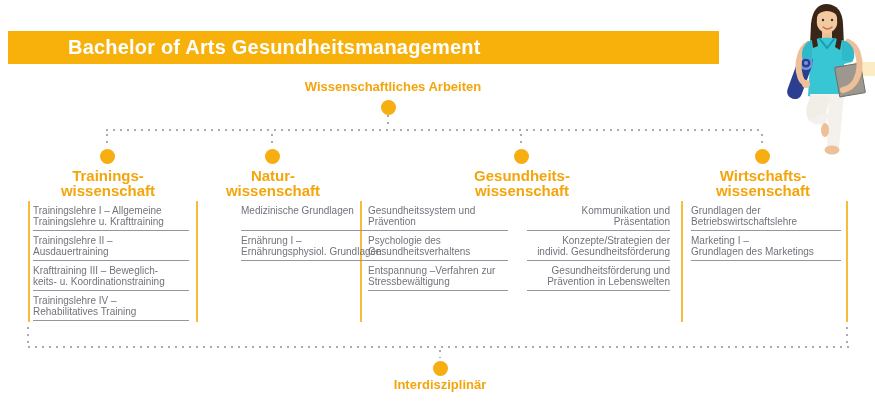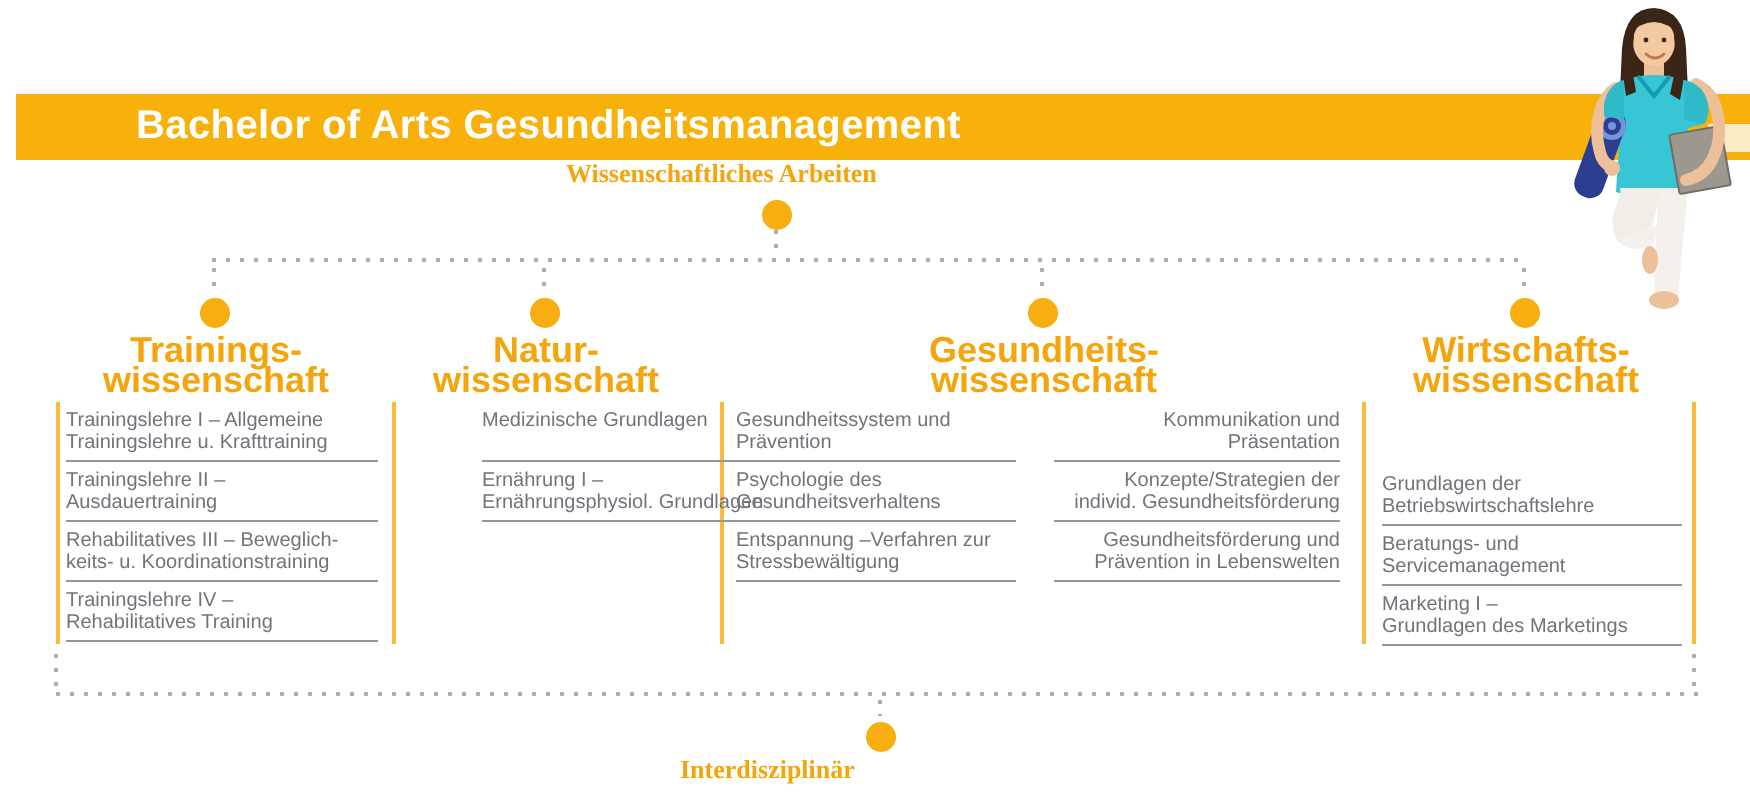--- a/index.html
+++ b/index.html
@@ -10,45 +10,45 @@
     --text-gray:#72737b;
     --underline-gray:#95959d;
     --dots-gray:#ababab;
   }
   html,body{margin:0;padding:0;background:#fff;}
   .canvas{
     position:relative;width:875px;height:402px;background:#fff;overflow:hidden;
     font-family:"Liberation Sans","DejaVu Sans",sans-serif;
   }
   .banner{
-    position:absolute;left:8px;top:31px;width:867px;height:33px;
-    background:var(--banner-yellow);z-index:1;margin-top:16px;
+    position:absolute;left:8px;top:31px;width:711px;height:33px;
+    background:var(--banner-yellow);z-index:1;
   }
   .banner-title{
     position:absolute;left:60px;top:0;height:33px;line-height:33px;
     color:#fff;font-size:20px;font-weight:bold;letter-spacing:0.2px;white-space:nowrap;
   }
   .woman{position:absolute;left:768px;top:2px;width:107px;height:154px;z-index:2;}
   .node-label{
-    position:absolute;font-weight:bold;font-size:13px;
-    color:var(--orange);white-space:nowrap;z-index:3;font-family:Liberation Serif, serif;
+    position:absolute;text-align:center;font-weight:bold;font-size:13px;
+    color:var(--orange);white-space:nowrap;z-index:3;
   }
   .ydot{position:absolute;width:15px;height:15px;border-radius:50%;background:var(--dot-yellow);z-index:3;}
   .hdots{
     position:absolute;height:2px;background-repeat:repeat-x;background-size:7px 2px;
     background-image:radial-gradient(circle at 1px 1px,var(--dots-gray) 1px,transparent 1.3px);
   }
   .vdots{
     position:absolute;width:2px;background-repeat:repeat-y;background-size:2px 7px;
     background-image:radial-gradient(circle at 1px 1px,var(--dots-gray) 1px,transparent 1.3px);
   }
   .vbar{position:absolute;top:201px;height:121px;width:2px;background:var(--bar-yellow);}
   .col-header{
     position:absolute;top:168px;width:160px;text-align:center;
-    font-size:18px;line-height:15px;font-weight:bold;color:var(--orange);white-space:pre-line;
+    font-size:15px;line-height:15px;font-weight:bold;color:var(--orange);white-space:pre-line;
   }
   .list{position:absolute;top:206px;}
   .course{
     font-size:10px;line-height:10.5px;color:var(--text-gray);white-space:pre-line;
     height:24px;border-bottom:1px solid var(--underline-gray);margin-bottom:5px;
   }
 </style>
 </head>
 <body>
 
@@ -121,21 +121,21 @@
   <div class="vbar" style="left:196px;"></div>
   <div class="vbar" style="left:360px;"></div>
   <div class="vbar" style="left:681px;"></div>
   <div class="vbar" style="left:846px;"></div>
 
   <div class="list" style="left:33px;width:156px;">
       <div class="course">Trainingslehre I – Allgemeine
 Trainingslehre u. Krafttraining</div>
       <div class="course">Trainingslehre II –
 Ausdauertraining</div>
-      <div class="course">Rehabilitatives III – Beweglich-
+      <div class="course">Krafttraining III – Beweglich-
 keits- u. Koordinationstraining</div>
       <div class="course">Trainingslehre IV –
 Rehabilitatives Training</div>
     </div>
   <div class="list" style="left:205px;width:150px;margin-left:36px;">
       <div class="course">Medizinische Grundlagen</div>
       <div class="course">Ernährung I –
 Ernährungsphysiol. Grundlagen</div>
     </div>
   <div class="list" style="left:368px;width:140px;">
@@ -147,25 +147,23 @@
 Stressbewältigung</div>
     </div>
   <div class="list" style="left:527px;width:143px;text-align:right;">
       <div class="course">Kommunikation und
 Präsentation</div>
       <div class="course">Konzepte/Strategien der
 individ. Gesundheitsförderung</div>
       <div class="course">Gesundheitsförderung und
 Prävention in Lebenswelten</div>
     </div>
-  <div class="list" style="left:691px;width:150px;margin-top:32px;">
+  <div class="list" style="left:691px;width:150px;">
       <div class="course">Grundlagen der
 Betriebswirtschaftslehre</div>
-      <div class="course">Beratungs- und
-Servicemanagement</div>
       <div class="course">Marketing I –
 Grundlagen des Marketings</div>
     </div>
 
   <div class="vdots" style="left:27px;top:327px;height:20px;"></div>
   <div class="hdots" style="left:28px;top:346px;width:821px;"></div>
   <div class="vdots" style="left:846px;top:327px;height:20px;"></div>
   <div class="vdots" style="left:439px;top:350px;height:8px;"></div>
 
   <div class="ydot" style="left:433px;top:361px;"></div>

